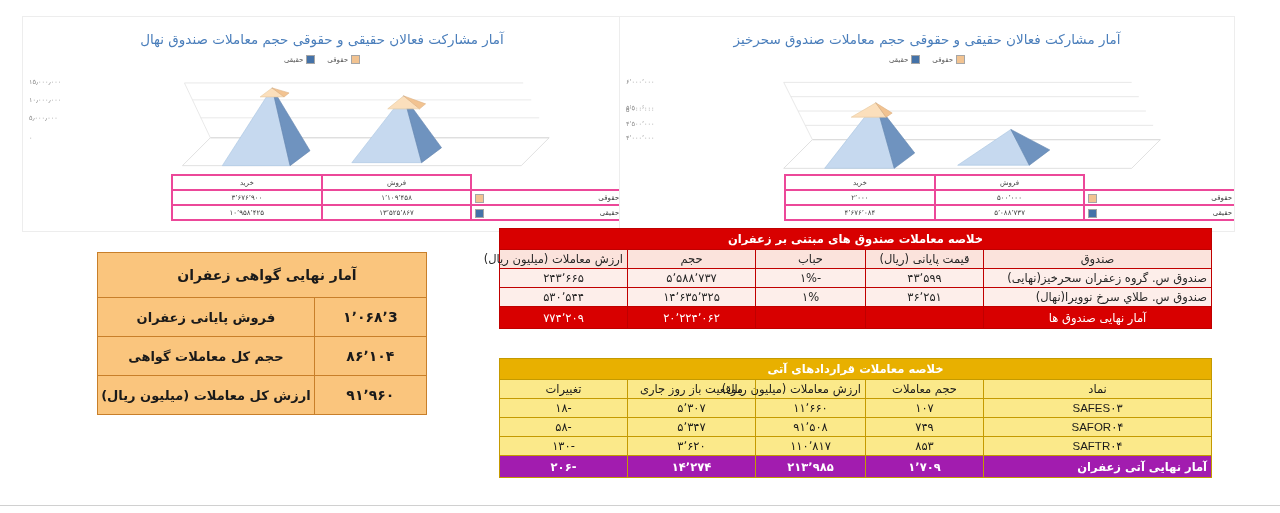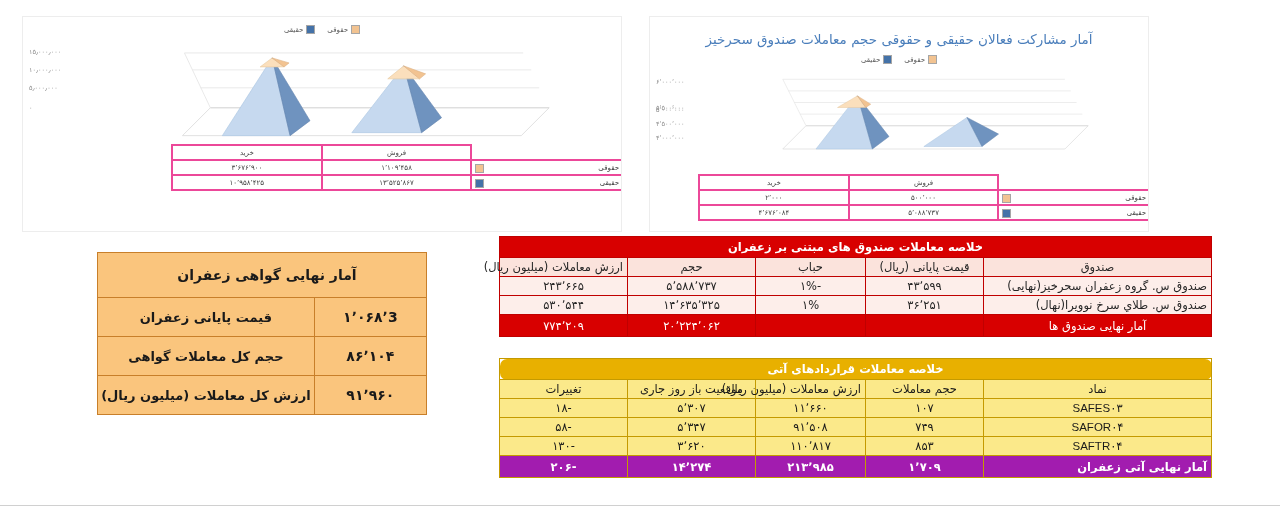--- a/index.html
+++ b/index.html
@@ -19,21 +19,21 @@
   
   .chart-card {
     position: absolute;
     top: 16px;
     height: 216px;
     background: #ffffff;
     border: 1px solid #ededed;
     box-sizing: border-box;
   }
   #chart-card-nahal { left: 22px;  width: 600px; }
-  #chart-card-saharkhiz { left: 649px; width: 500px; }
+  #chart-card-saharkhiz { left: 619px; width: 616px; }
 
   .chart-title {
     text-align: center;
     color: #4a7ebb;
     font-size: 13.5px;
     font-weight: normal;
     margin-top: 14px;
     direction: rtl;
     letter-spacing: 0px;
   }
@@ -146,21 +146,21 @@
   #saffron-table td.label-cell { width: 218px; }
   #saffron-table td.value-cell { width: 112px; font-size: 14px; }
 
   
   #funds-table, #futures-table {
     position: absolute;
     border-collapse: collapse;
     direction: rtl;
     table-layout: fixed;
   }
-  #funds-table   { left: 499px; top: 236px; width: 712px; }
+  #funds-table   { left: 499px; top: 228px; width: 712px; }
   #futures-table { left: 499px; top: 358px; width: 712px; }
 
   #funds-table td, #futures-table td {
     padding: 0 4px;
     height: 18px;
     font-size: 11.5px;
     text-align: center;
     white-space: nowrap;
     overflow: visible;
   }
@@ -195,21 +195,20 @@
   }
 
   
   #futures-table td { border: 1px solid #c49a00; color: #1a1a1a; }
   .yellow-banner {
     background: #e8b000;
     color: #ffffff !important;
     font-weight: bold;
     text-align: right;
     height: 20px !important;
-    border-radius: 7px;
   }
   .yellow-head { background: #fbe98a; font-weight: normal; margin-top: 40px; }
   .yellow-row  { background: #fbe98a; }
   .yellow-total {
     background: #a21caf;
     color: #ffffff !important;
     font-weight: bold;
     height: 21px !important;
   }
   #futures-table td.sym-cell { font-family: "Liberation Sans", sans-serif; }
@@ -223,20 +222,21 @@
     height: 1px;
     background: #d0d0d0;
   }
 </style>
 </head>
 <body>
 
 <div id="page">
 
   <div class="chart-card" id="chart-card-nahal">
+    <div class="chart-title">آمار مشارکت فعالان حقیقی و حقوقی حجم معاملات صندوق نهال</div>
 
     <div class="chart-legend">
       <div class="legend-entry">
         <span class="legend-swatch sw-legal"></span>
         <span>حقوقی</span>
       </div>
       <div class="legend-entry">
         <span class="legend-swatch sw-real"></span>
         <span>حقیقی</span>
       </div>
@@ -369,21 +369,21 @@
       </table>
   </div>
 
   <table id="saffron-table">
     <tbody>
         <tr>
       <td class="title-cell" colspan="2">آمار نهایی گواهی زعفران</td>
     </tr>
     <tr>
       <td class="value-cell">۱٬۰۶۸٬3</td>
-      <td class="label-cell">قیمت پایانی زعفران</td>
+      <td class="label-cell">فروش پایانی زعفران</td>
     </tr>
     <tr>
       <td class="value-cell">۸۶٬۱۰۴</td>
       <td class="label-cell">حجم کل معاملات گواهی</td>
     </tr>
     <tr>
       <td class="value-cell">۹۱٬۹۶۰</td>
       <td class="label-cell">ارزش کل معاملات (میلیون ریال)</td>
     </tr>
   </tbody>

